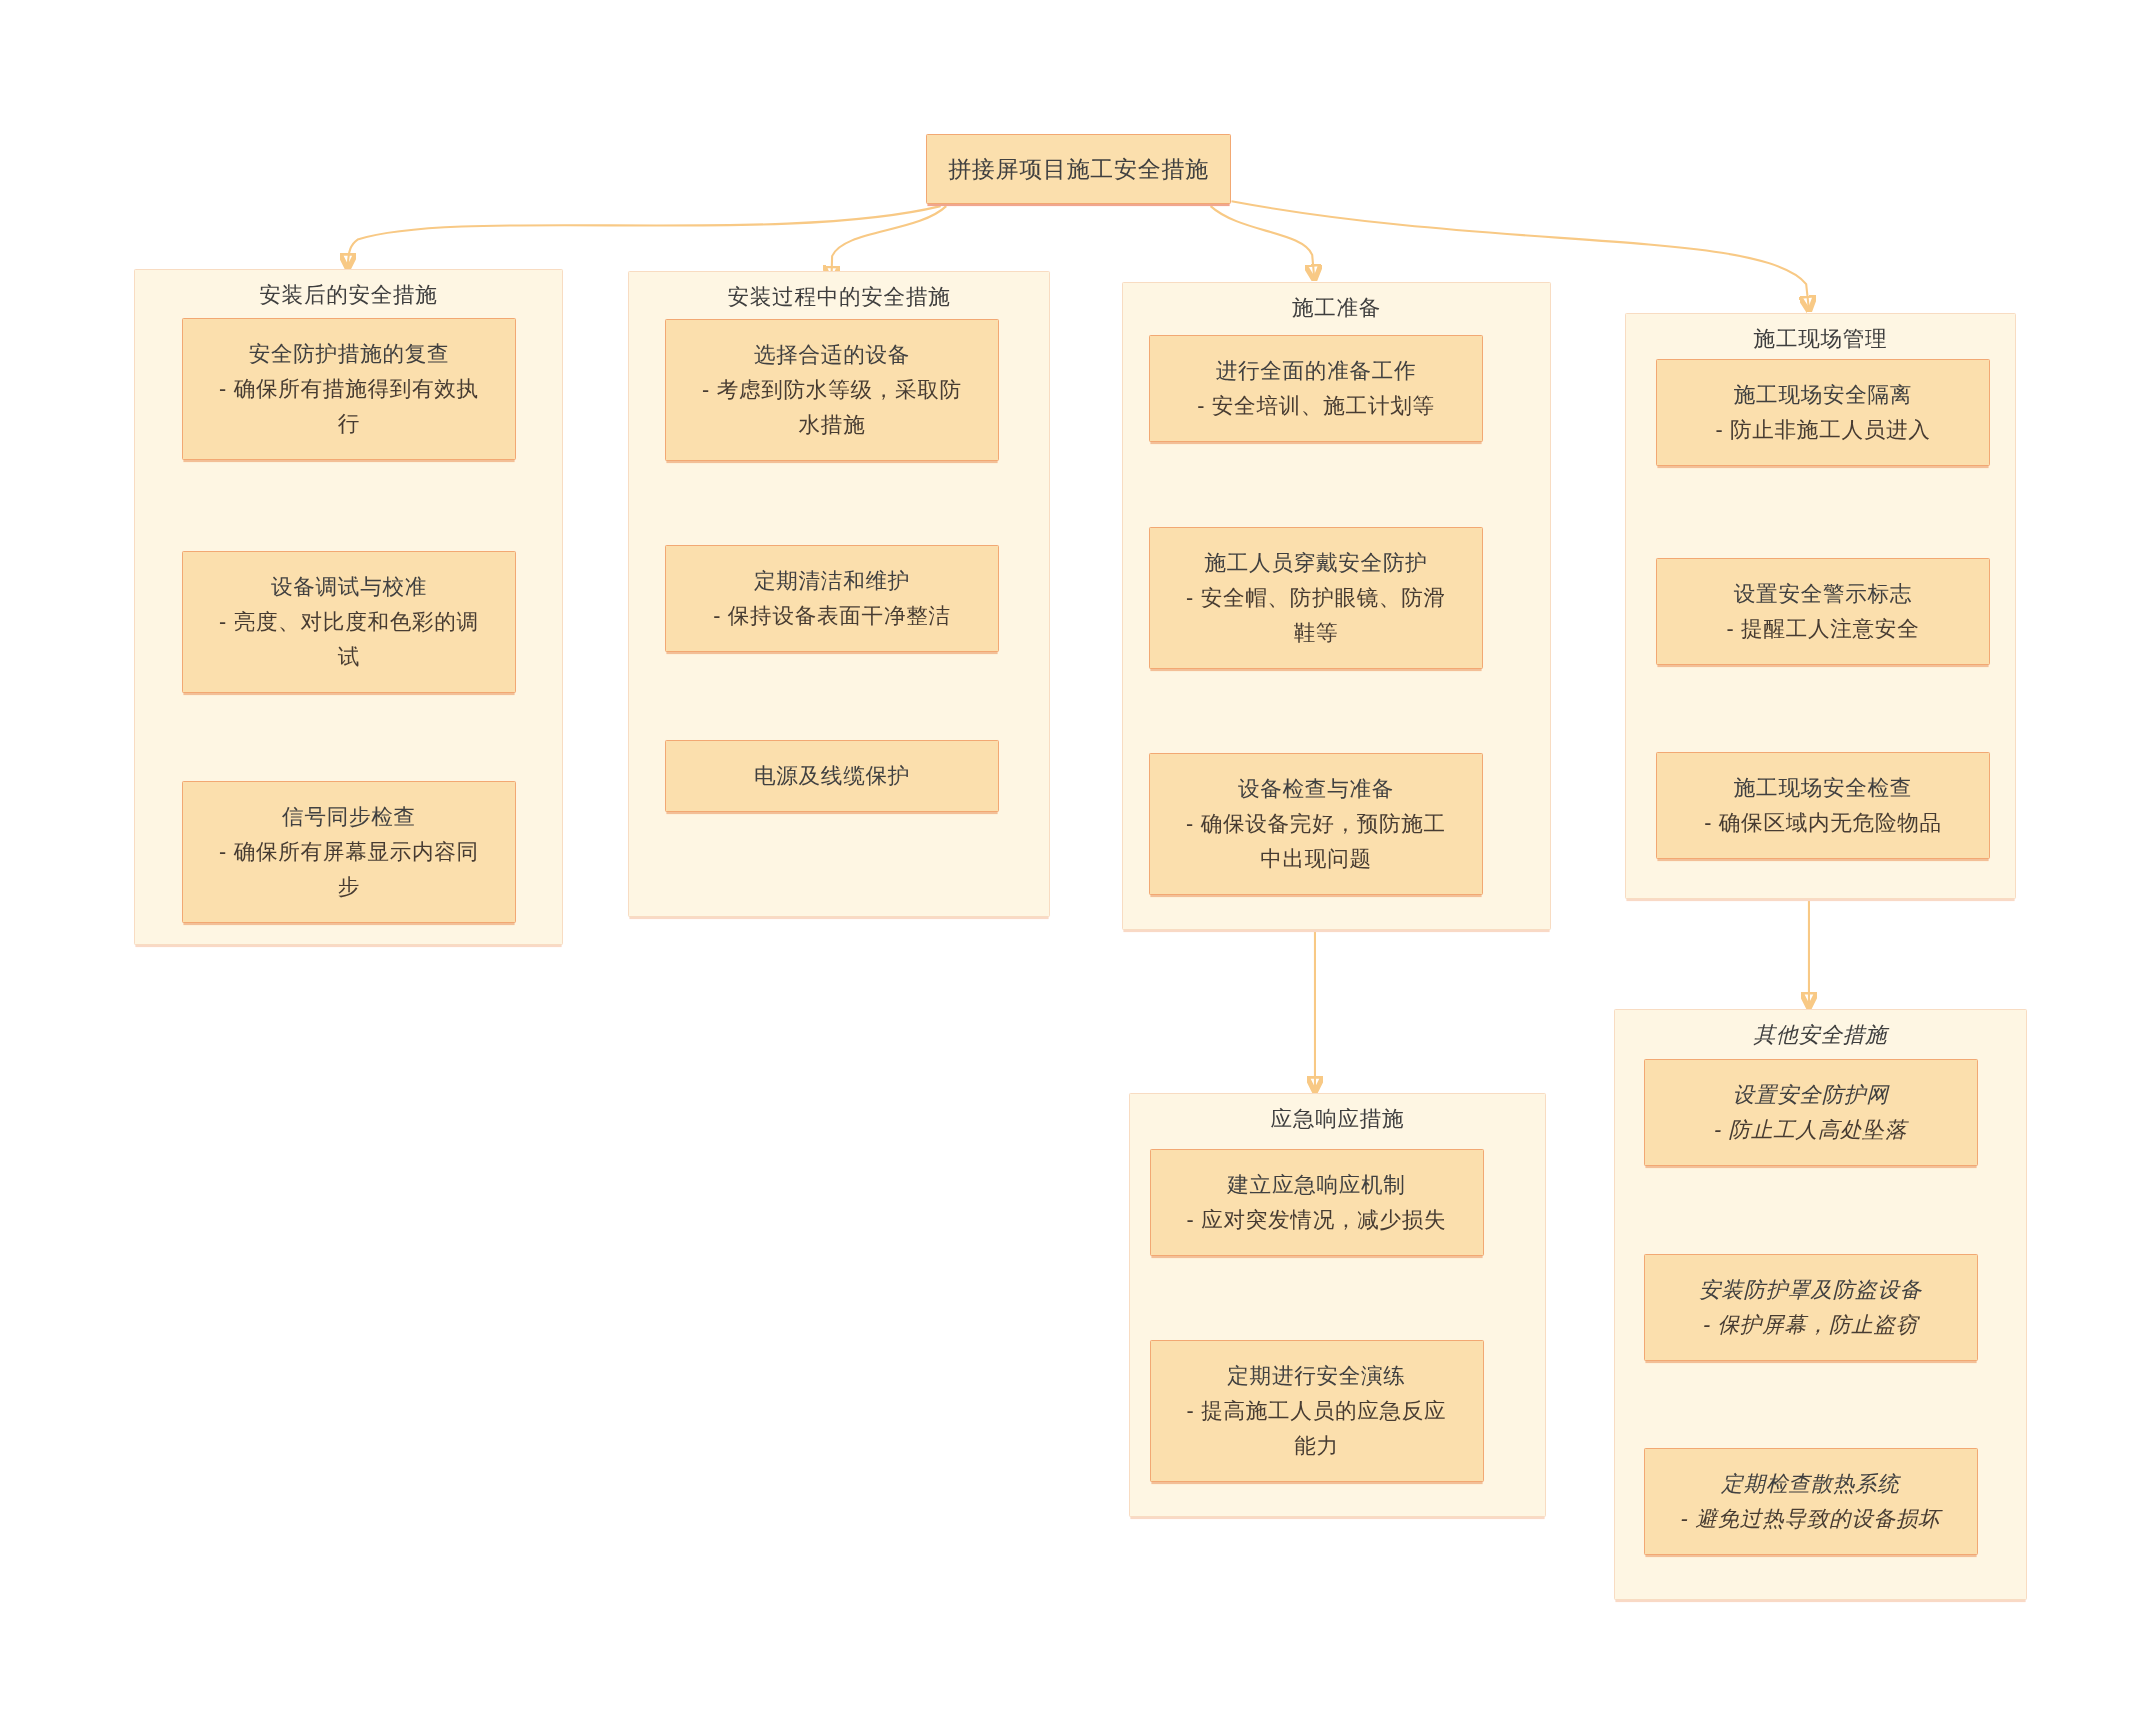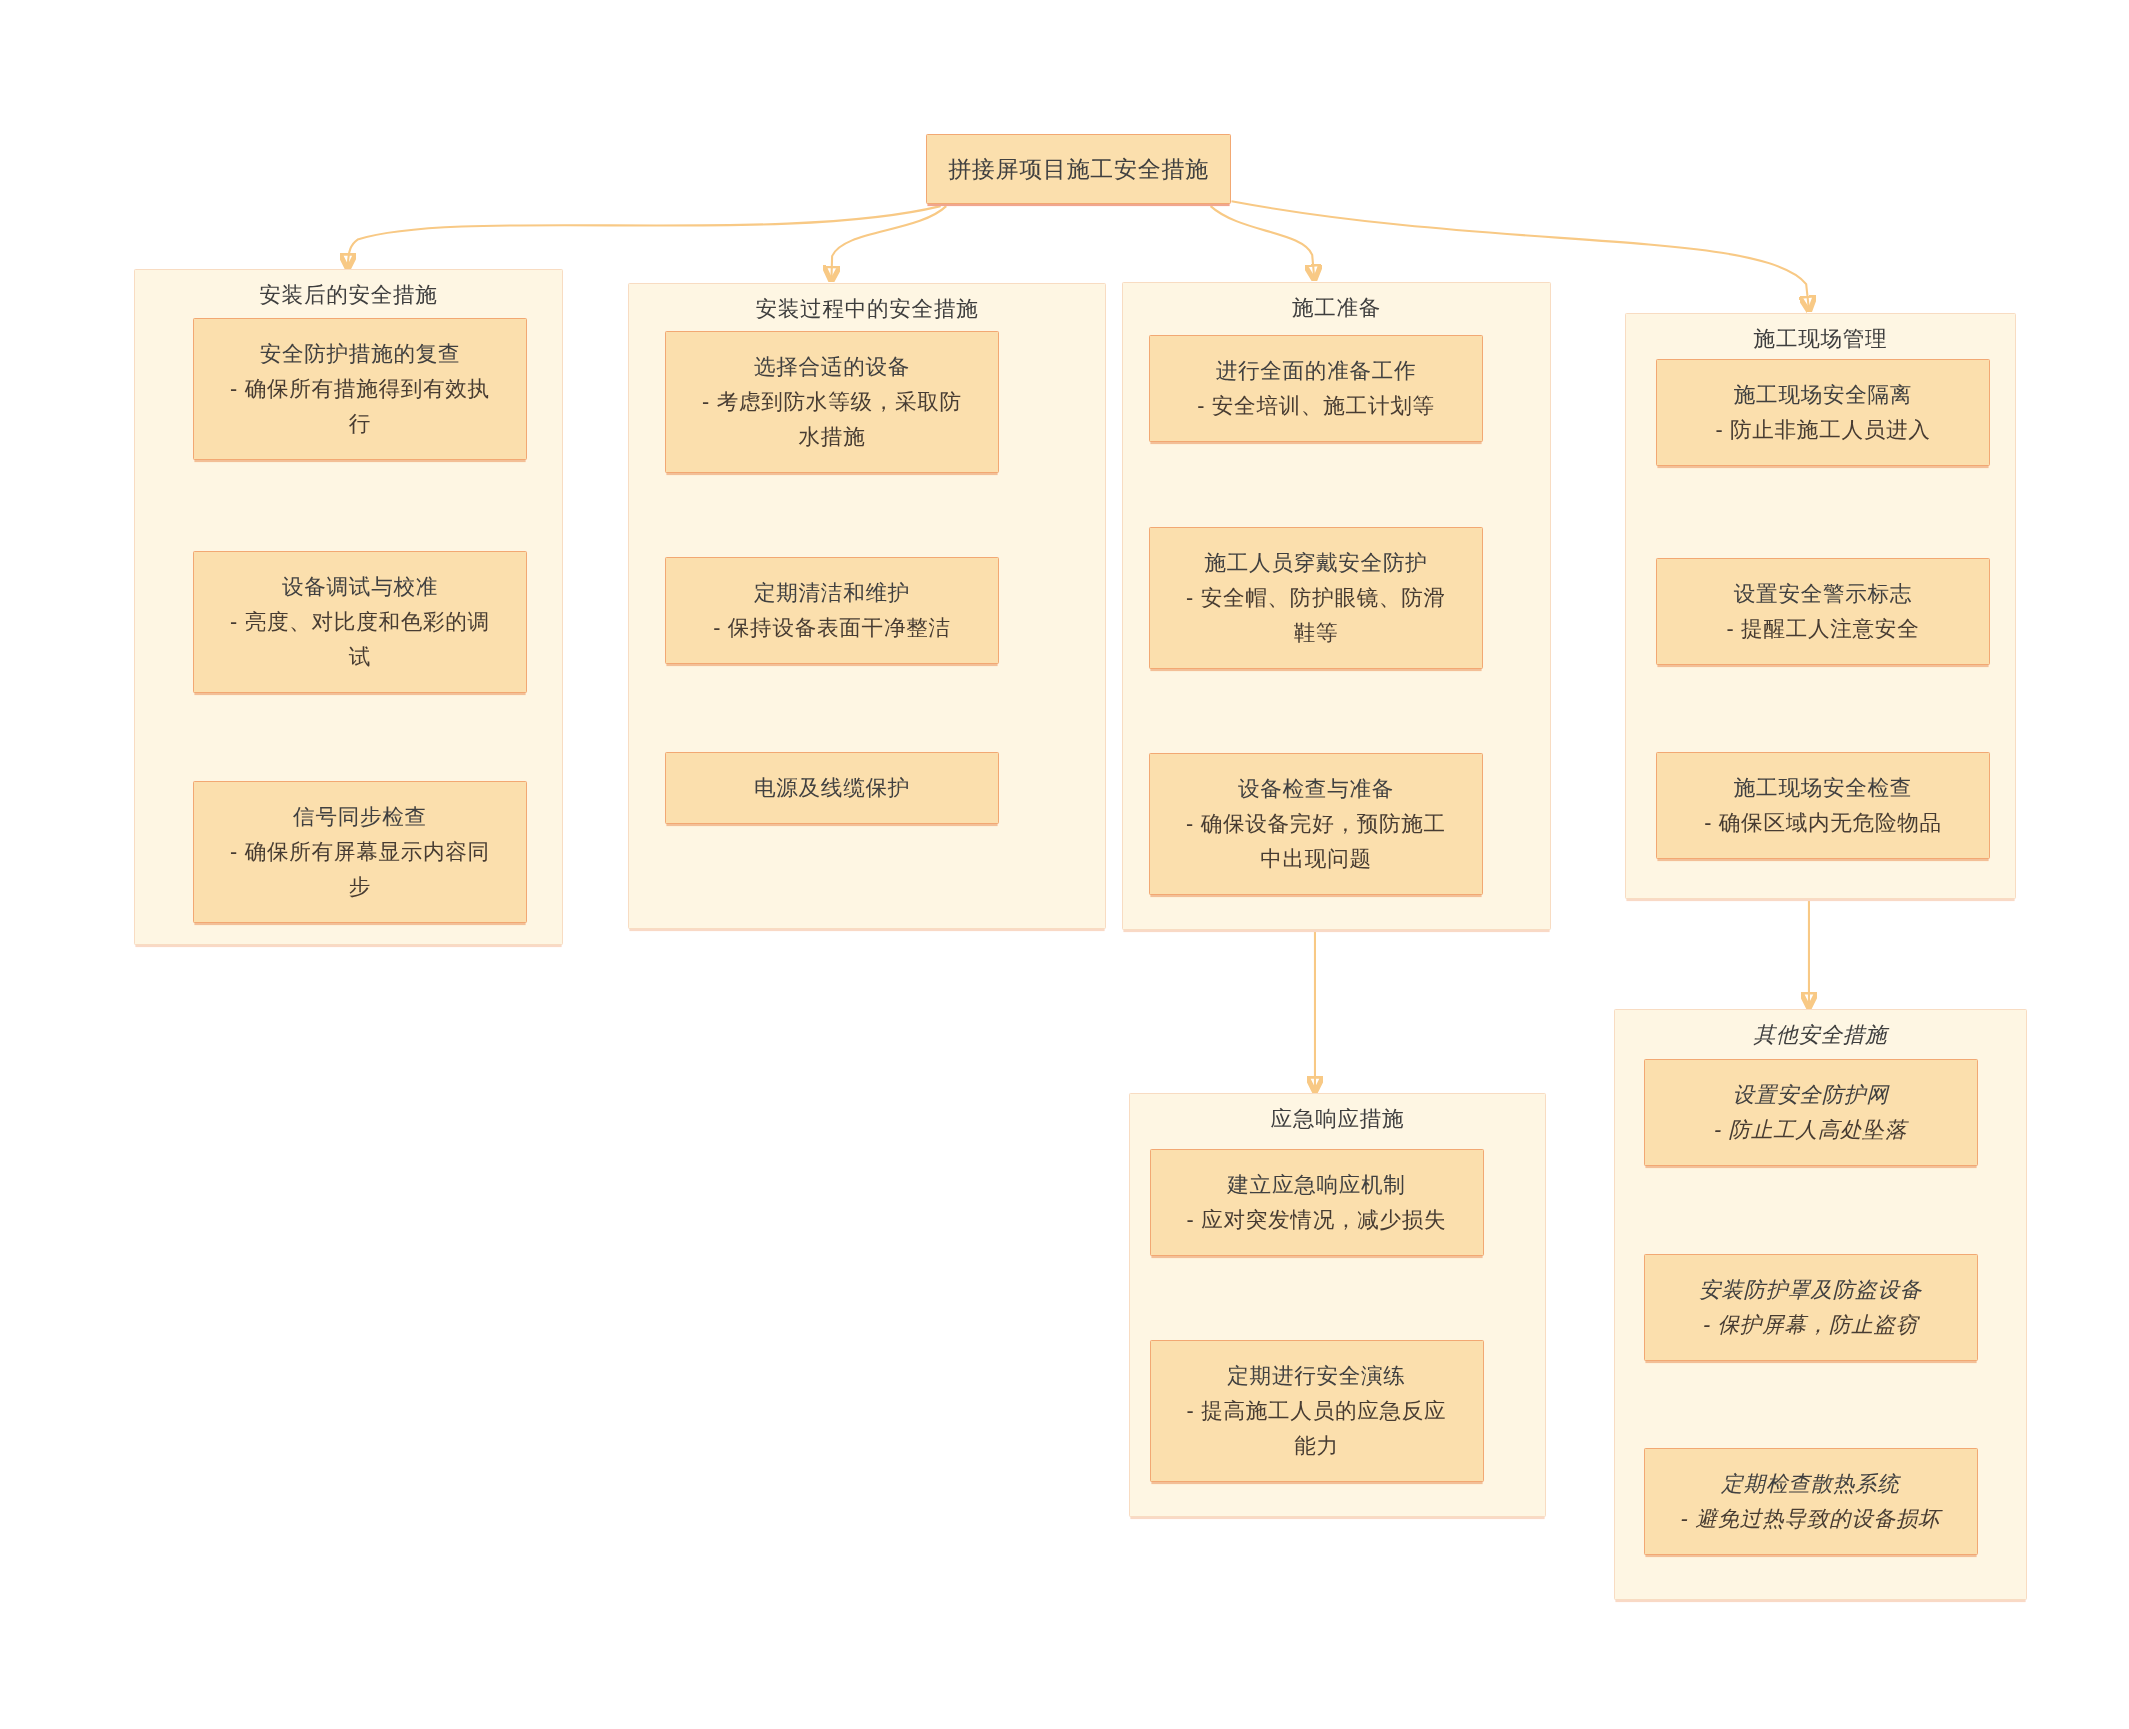--- a/index.html
+++ b/index.html
@@ -25,28 +25,28 @@
         white-space:pre-line;letter-spacing:0.7px;}
 
   .root-node{position:absolute;z-index:3;left:926px;top:134px;width:305px;height:70px;
         background:#FBDFAD;border:1.4px solid #F2A873;border-radius:1.4px;box-sizing:border-box;
         display:flex;align-items:center;justify-content:center;
         box-shadow:0 3.5px 0 -1.4px #F0A68F;}
   .root-node .node-title{font-size:23px;}
 
   
   .g1{left:134px;top:269px;width:429px;height:676px;}
-  .g2{left:628px;top:283px;width:478px;height:646px;}
+  .g2{left:628px;top:271px;width:422px;height:646px;}
   .g3{left:1122px;top:282px;width:429px;height:648px;}
   .g4{left:1625px;top:313px;width:391px;height:586px;}
   .g5{left:1129px;top:1093px;width:417px;height:424px;}
   .g6{left:1614px;top:1009px;width:413px;height:591px;font-style:italic;}
 
   
-  .g1 .node{left:58px;}  .g1 .n1{top:48px;}  .g1 .n2{top:281px;} .g1 .n3{top:511px;}
+  .g1 .node{left:47px;}  .g1 .n1{top:48px;}  .g1 .n2{top:281px;} .g1 .n3{top:511px;}
   .g2 .node{left:36px;}  .g2 .n1{top:47px;}  .g2 .n2{top:273px;} .g2 .n3{top:468px;}
   .g3 .node{left:26px;}  .g3 .n1{top:52px;}  .g3 .n2{top:244px;} .g3 .n3{top:470px;}
   .g4 .node{left:30px;}  .g4 .n1{top:45px;}  .g4 .n2{top:244px;} .g4 .n3{top:438px;}
   .g5 .node{left:19.5px;}  .g5 .n1{top:55px;}  .g5 .n2{top:246px;}
   .g6 .node{left:28.5px;}  .g6 .n1{top:49px;}  .g6 .n2{top:244px;} .g6 .n3{top:438px;}
 </style>
 </head>
 <body>
 
 <div class="canvas">

